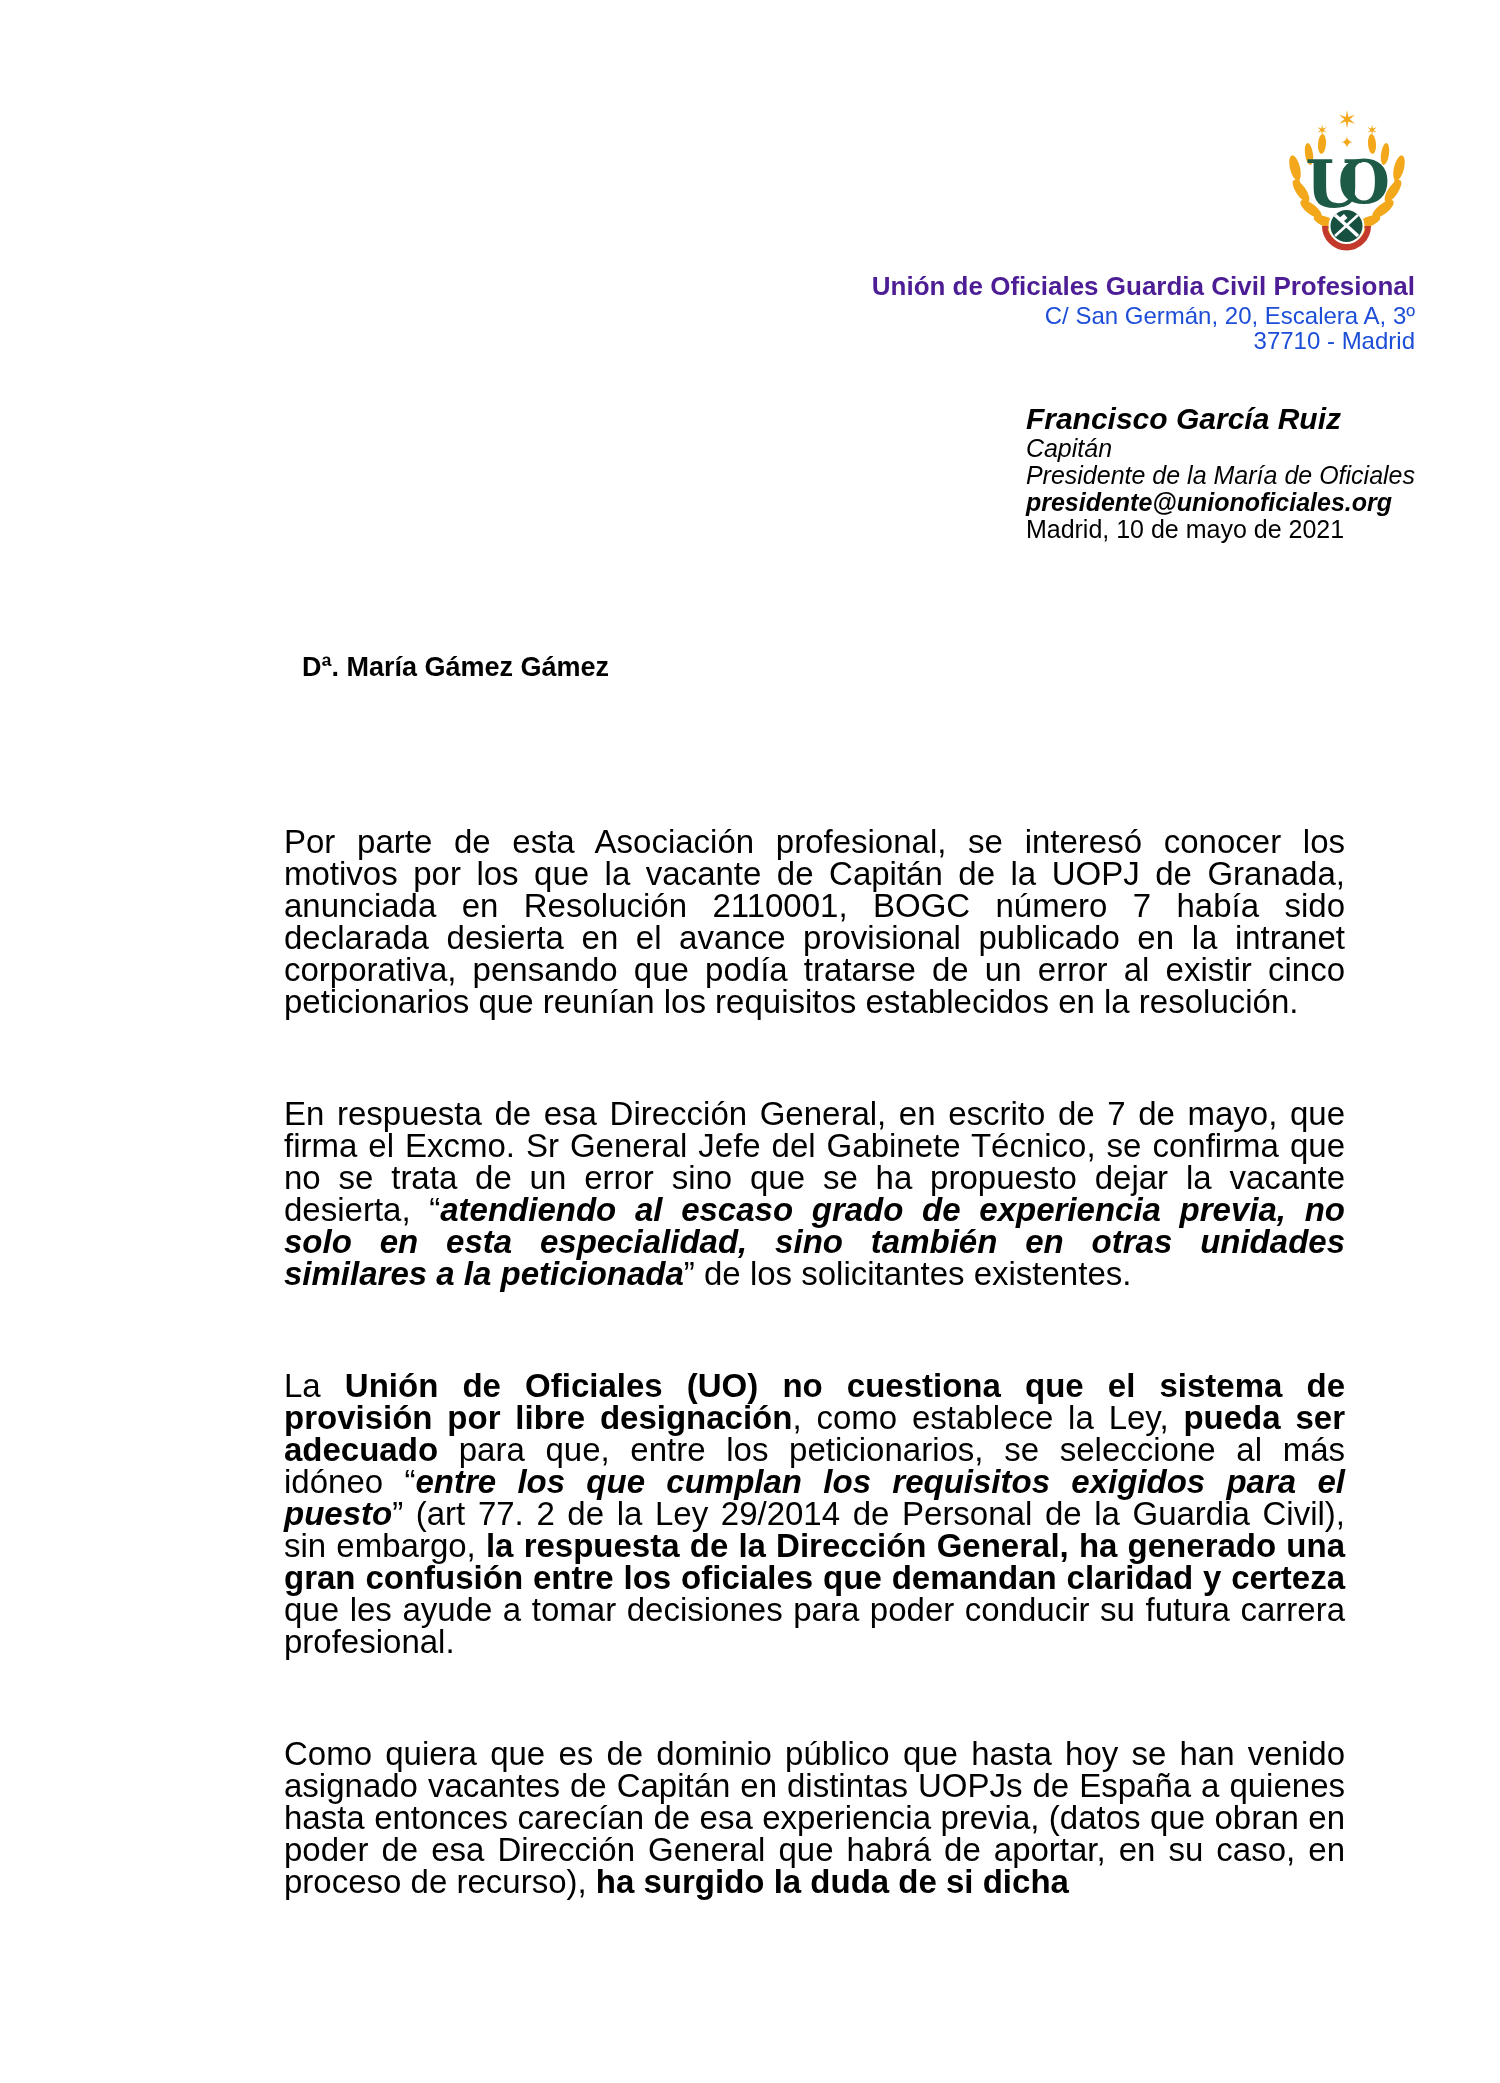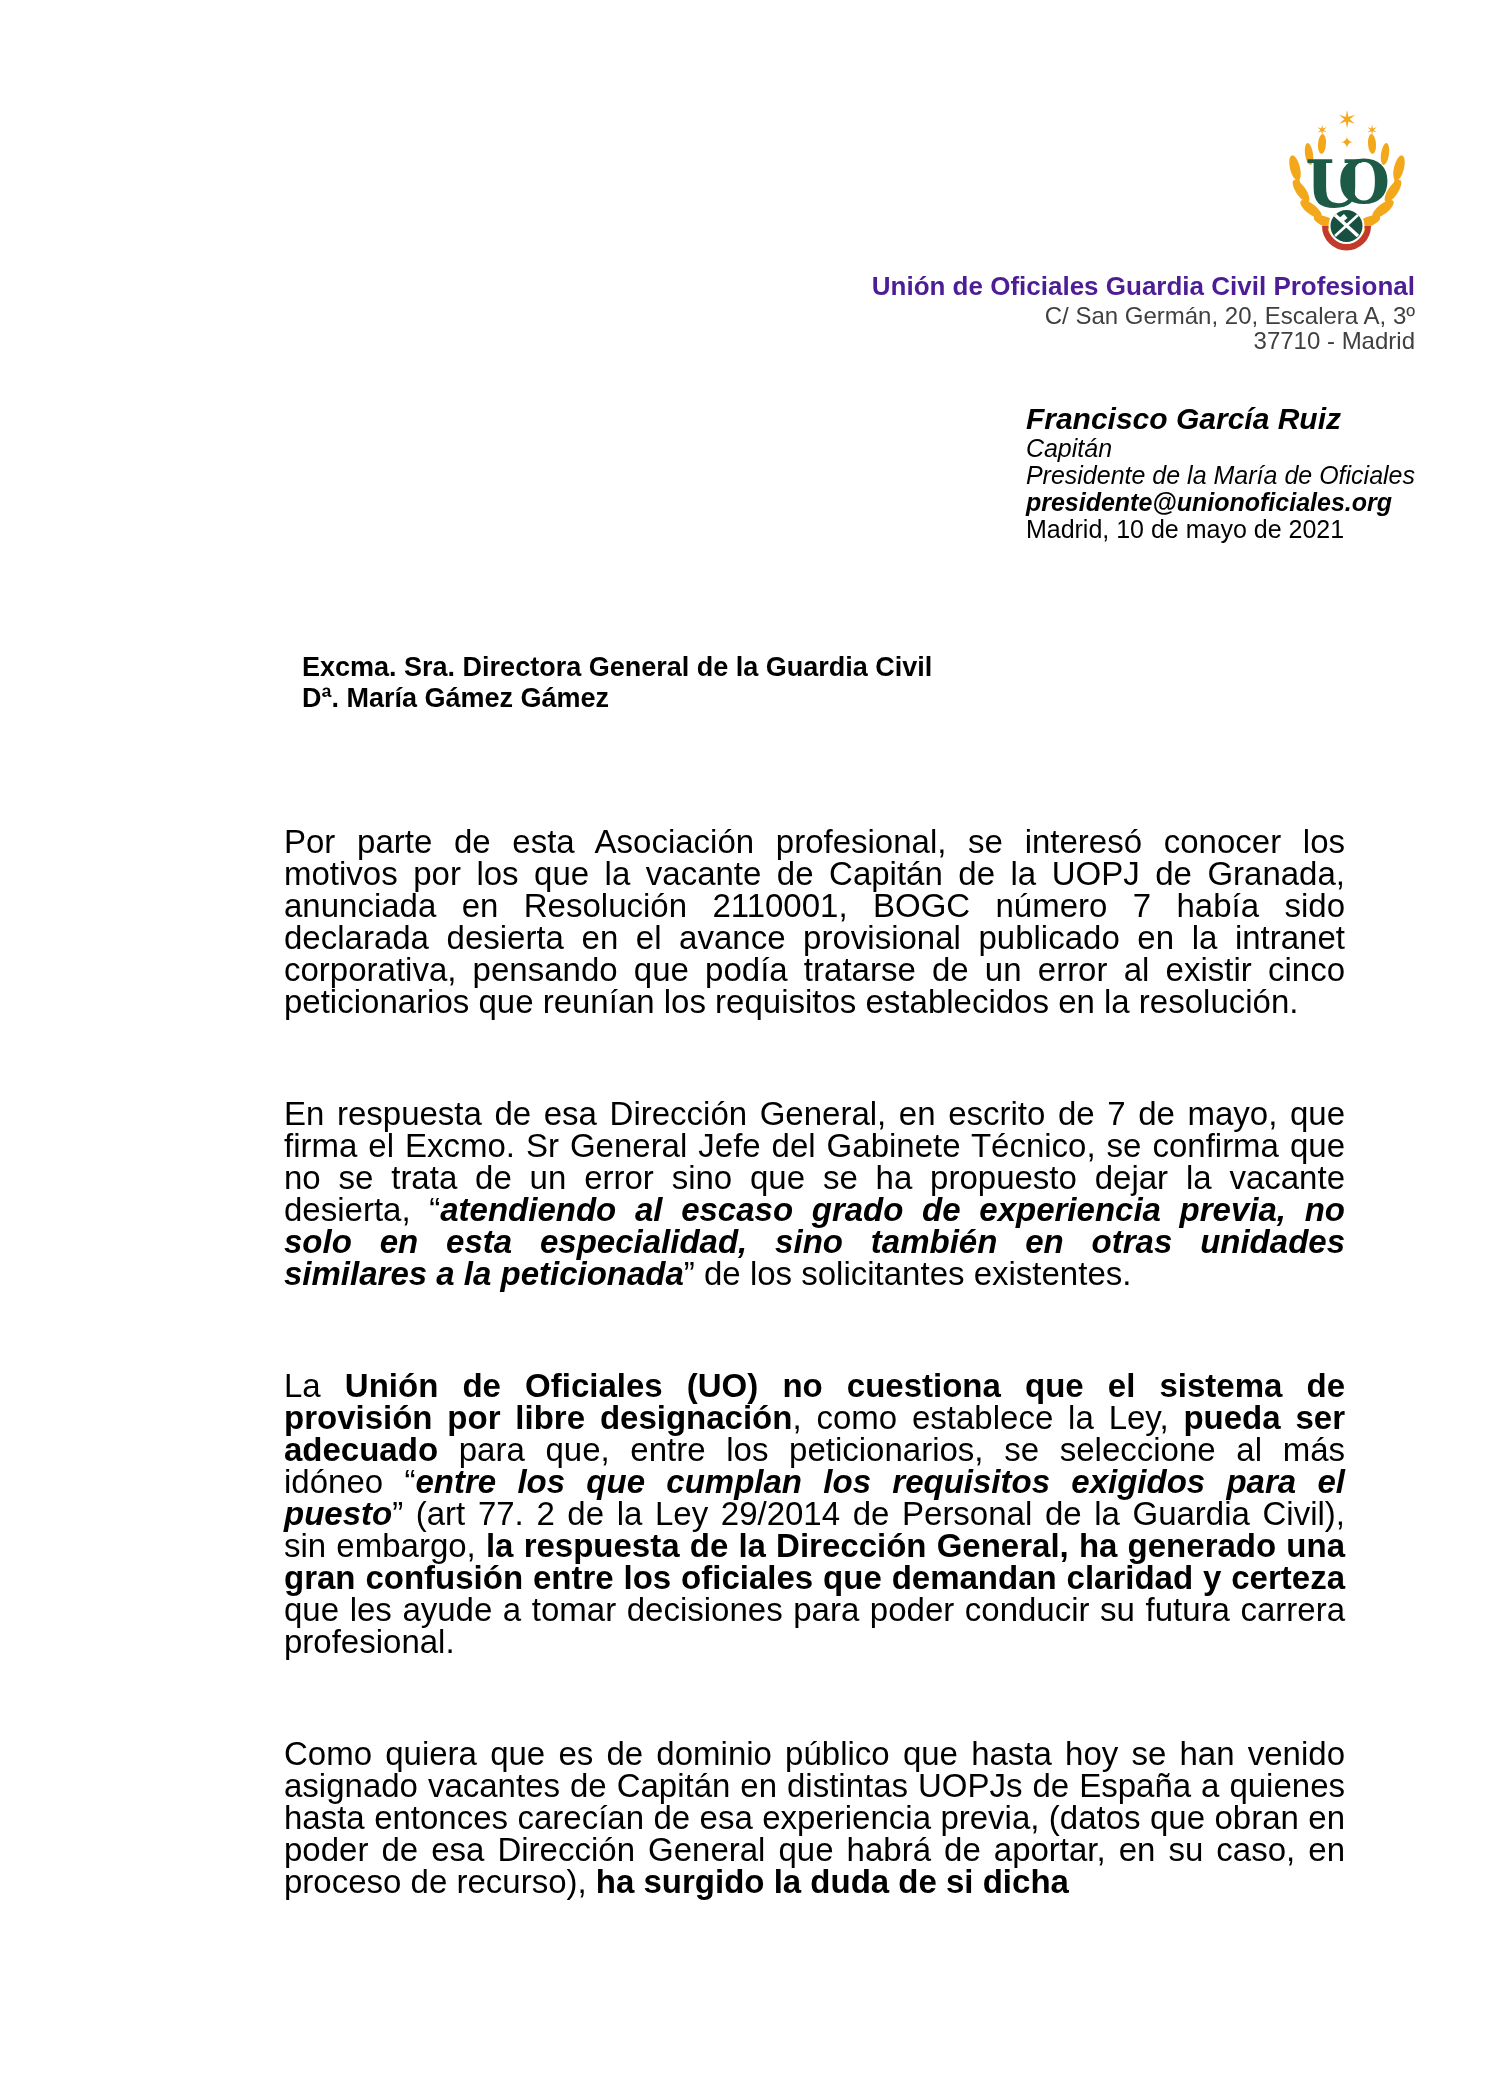--- a/index.html
+++ b/index.html
@@ -33,21 +33,21 @@
   .org-name {
     font-size: 26px;
     line-height: 28px;
     font-weight: 700;
     color: #4c1d95;
     margin-bottom: 3px;
   }
   .addr {
     font-size: 24px;
     line-height: 25px;
-    color: #404040;
+    color: #1d4ed8;
   }
 
   
   .sig-block {
     position: absolute;
     top: 402px;
     right: 85px;
     text-align: left;
   }
   .sig-name   { font-size: 30px; line-height: 33px; font-weight: 700; font-style: italic; }
@@ -139,21 +139,20 @@
 
   <div class="sig-block">
     <div class="sig-name">Francisco García Ruiz</div>
     <div class="sig-italic">Capitán</div>
     <div class="sig-italic">Presidente de la María de Oficiales</div>
     <div class="sig-email">presidente@unionoficiales.org</div>
     <div class="sig-date">Madrid, 10 de mayo de 2021</div>
   </div>
 
   <div class="recipient">
-    <div>Excma. Sra. Directora General de la Guardia Civil</div>
     <div>Dª. María Gámez Gámez</div>
   </div>
 
   <div class="letter-body">
       <p><span class="run-normal">Por parte de esta Asociación profesional, se interesó conocer los motivos por los que la vacante de Capitán de la UOPJ de Granada, anunciada en Resolución 2110001, BOGC número 7 había sido declarada desierta en el avance provisional publicado en la intranet corporativa, pensando que podía tratarse de un error al existir cinco peticionarios que reunían los requisitos establecidos en la resolución.</span></p>
       <p><span class="run-normal">En respuesta de esa Dirección General, en escrito de 7 de mayo, que firma el Excmo. Sr General Jefe del Gabinete Técnico, se confirma que no se trata de un error sino que se ha propuesto dejar la vacante desierta, “</span><span class="run-bolditalic">atendiendo al escaso grado de experiencia previa, no solo en esta especialidad, sino también en otras unidades similares a la peticionada</span><span class="run-normal">” de los solicitantes existentes.</span></p>
       <p><span class="run-normal">La </span><span class="run-bold">Unión de Oficiales (UO) no cuestiona que el sistema de provisión por libre designación</span><span class="run-normal">, como establece la Ley, </span><span class="run-bold">pueda ser adecuado</span><span class="run-normal"> para que, entre los peticionarios, se seleccione al más idóneo “</span><span class="run-bolditalic">entre los que cumplan los requisitos exigidos para el puesto</span><span class="run-normal">” (art 77. 2 de la Ley 29/2014 de Personal de la Guardia Civil), sin embargo, </span><span class="run-bold">la respuesta de la Dirección General, ha generado una gran confusión entre los oficiales que demandan claridad y certeza</span><span class="run-normal"> que les ayude a tomar decisiones para poder conducir su futura carrera profesional.</span></p>
       <p><span class="run-normal">Como quiera que es de dominio público que hasta hoy se han venido asignado vacantes de Capitán en distintas UOPJs de España a quienes hasta entonces carecían de esa experiencia previa, (datos que obran en poder de esa Dirección General que habrá de aportar, en su caso, en proceso de recurso), </span><span class="run-bold">ha surgido la duda de si dicha</span></p>
     </div>
 

